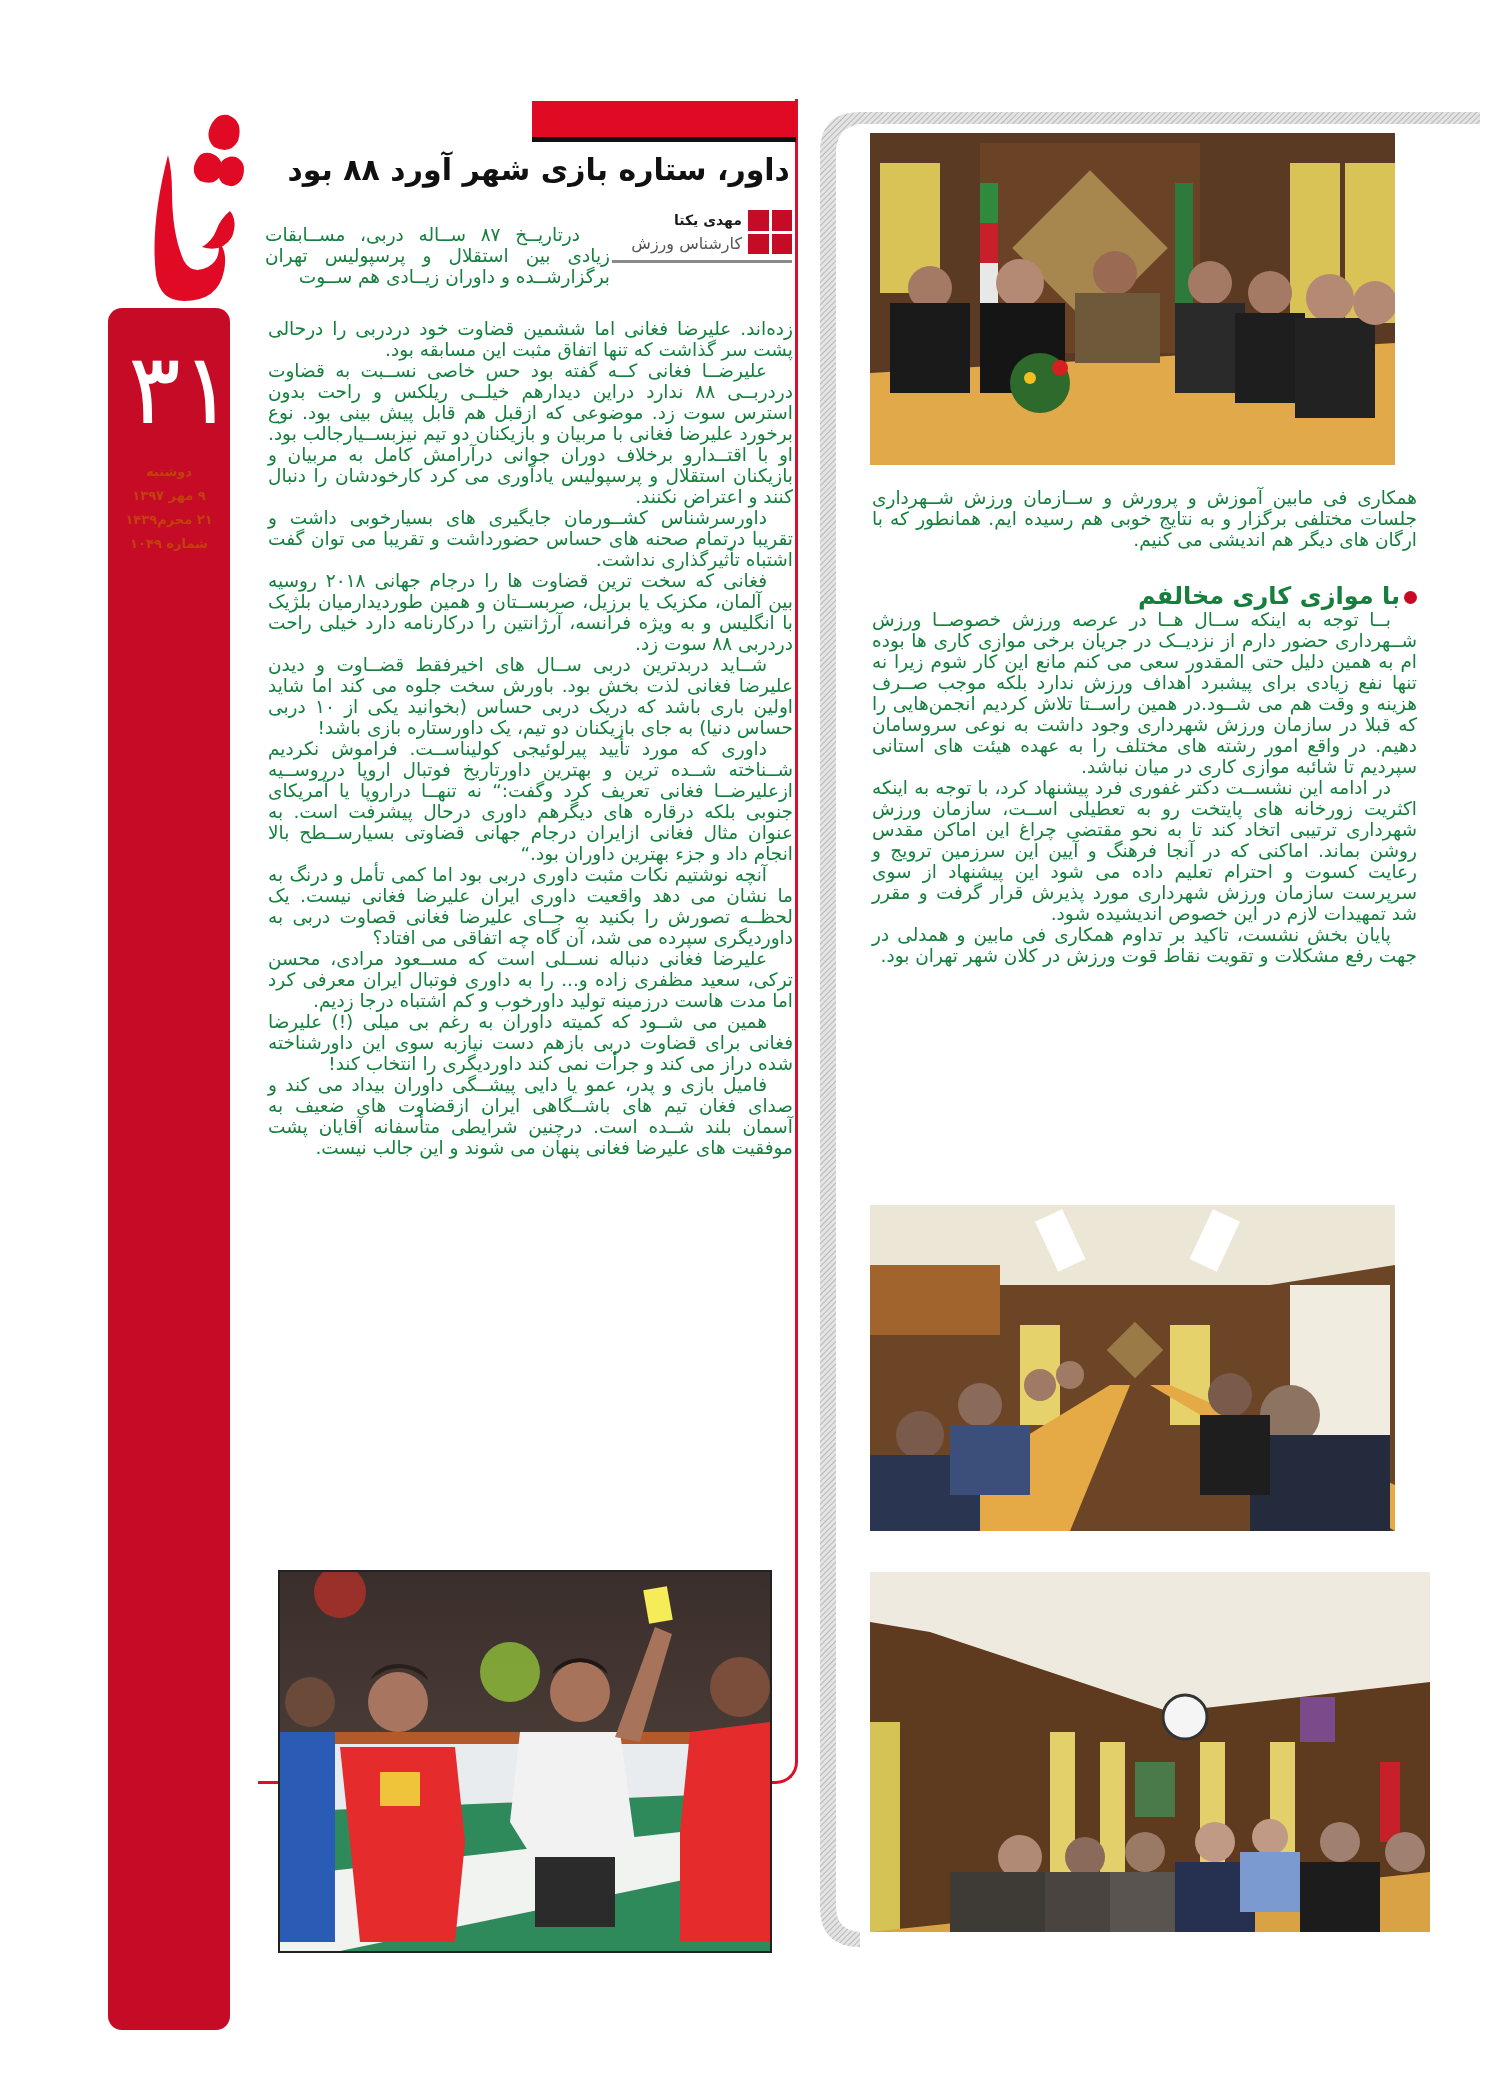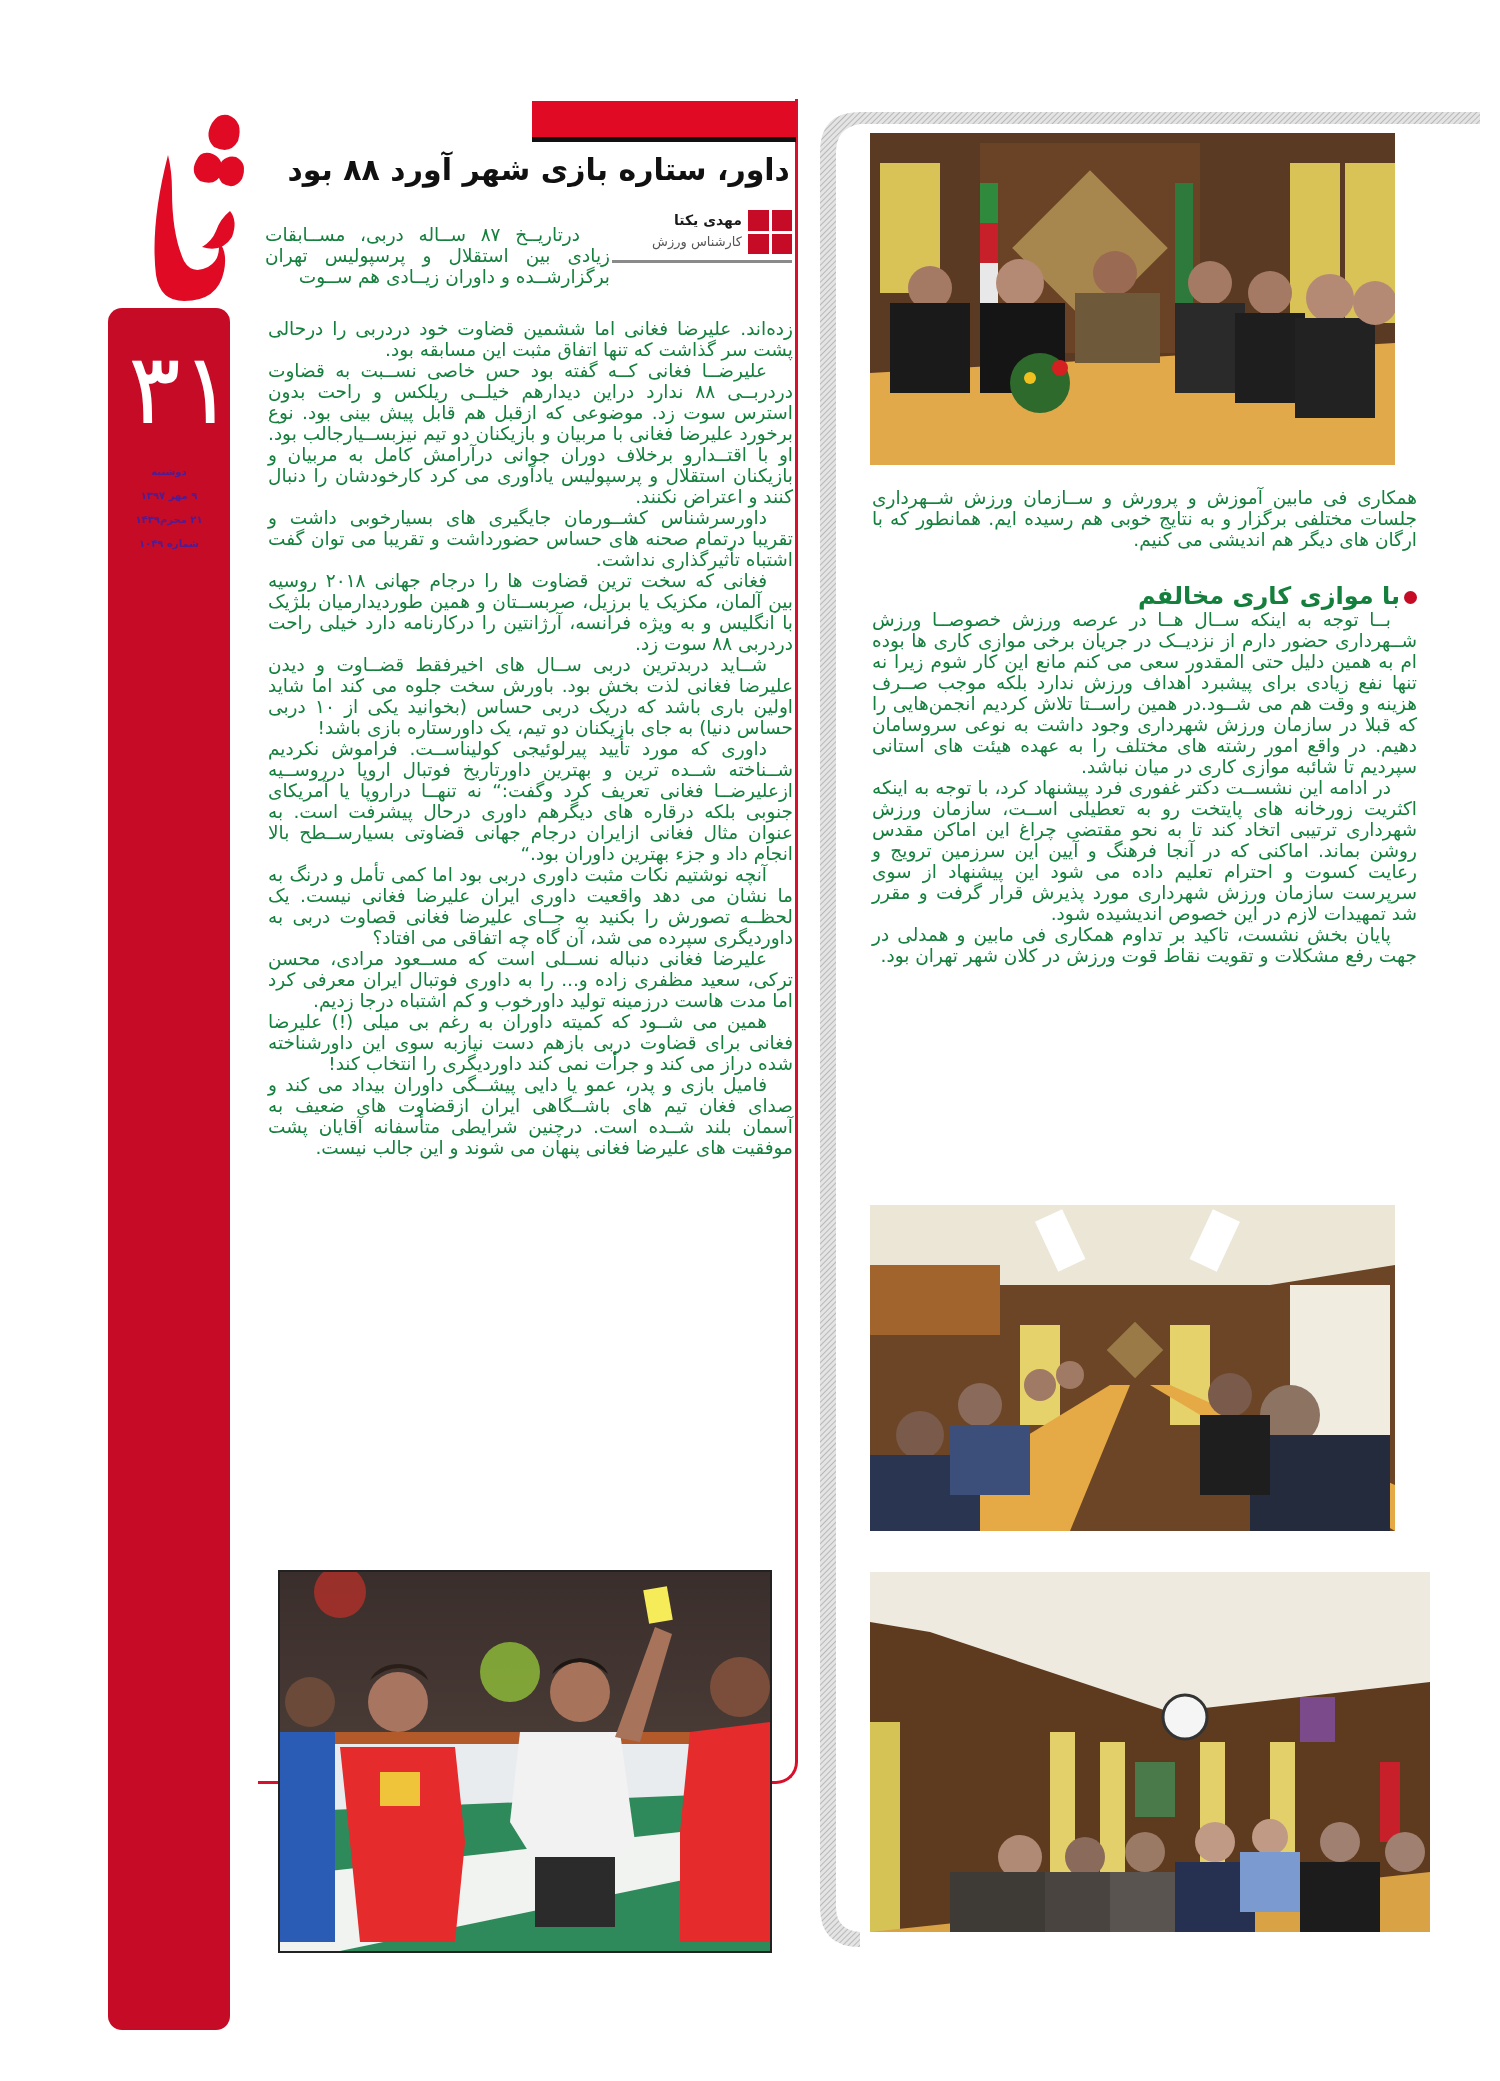--- a/index.html
+++ b/index.html
@@ -4,34 +4,34 @@
 <style>
   html, body { margin:0; padding:0; background:#ffffff; }
   body { width:1500px; height:2081px; position:relative; overflow:hidden; font-family:"DejaVu Sans", sans-serif; color:#1a1a1a; }
   .abs { position:absolute; }
 
   
   #logo { left:110px; top:95px; width:140px; height:220px; }
   
   #datebar { left:108px; top:308px; width:122px; height:1722px; background:#c60b27; border-radius:14px 14px 14px 14px; }
   #page-num { left:120px; top:340px; width:122px; text-align:center; color:#fff; font-size:98px; font-weight:300; line-height:1; font-family:"DejaVu Sans", sans-serif; letter-spacing:2px; }
-  #date-block { left:108px; top:460px; width:122px; text-align:center; color:#4c1d95; font-size:10px; line-height:24px; font-weight:bold; direction:rtl; }
+  #date-block { left:108px; top:460px; width:122px; text-align:center; color:#c2410c; font-size:13px; line-height:24px; font-weight:bold; direction:rtl; }
 
   
   #article-frame { left:258px; top:99px; width:540px; height:1685px; border-right:3px solid #d9102c; border-bottom:3px solid #d9102c; border-bottom-right-radius:22px; box-sizing:border-box; }
   #header-bar { left:532px; top:101px; width:264px; height:36px; background:#e00a25; border-bottom:5px solid #111; }
 
   #headline { left:270px; top:152px; width:520px; text-align:right; direction:rtl; font-size:30px; font-weight:bold; color:#111; }
 
   
   #author-box { left:612px; top:210px; width:180px; height:62px; }
   #author-squares { position:absolute; right:0; top:0; width:44px; height:44px; display:grid; grid-template-columns:1fr 1fr; gap:3px; }
   #author-squares div { background:#c60b27; }
   #author-name { position:absolute; right:50px; top:2px; font-size:14px; font-weight:bold; direction:rtl; white-space:nowrap;margin-left:33px; }
-  #author-title { position:absolute; right:50px; top:24px; font-size:13px; color:#555; direction:rtl; white-space:nowrap; background:#fff; }
+  #author-title { position:absolute; right:50px; top:24px; font-size:16px; color:#555; direction:rtl; white-space:nowrap; background:#fff; }
   #author-line { position:absolute; right:0; top:50px; width:180px; height:3px; background:#8a8a8a; }
 
   .col-text { direction:rtl; text-align:justify; text-align-last:right; font-size:18.5px; line-height:21px; color:#15803d; }
   .col-text p { margin:0; text-indent:26px; }
   #left-col-intro { left:265px; top:224px; width:345px; }
   #left-col-intro p { text-indent:30px; }
   #left-col { left:268px; top:318px; width:525px; }
   #left-col p.cont { text-indent:0; }
 
   

